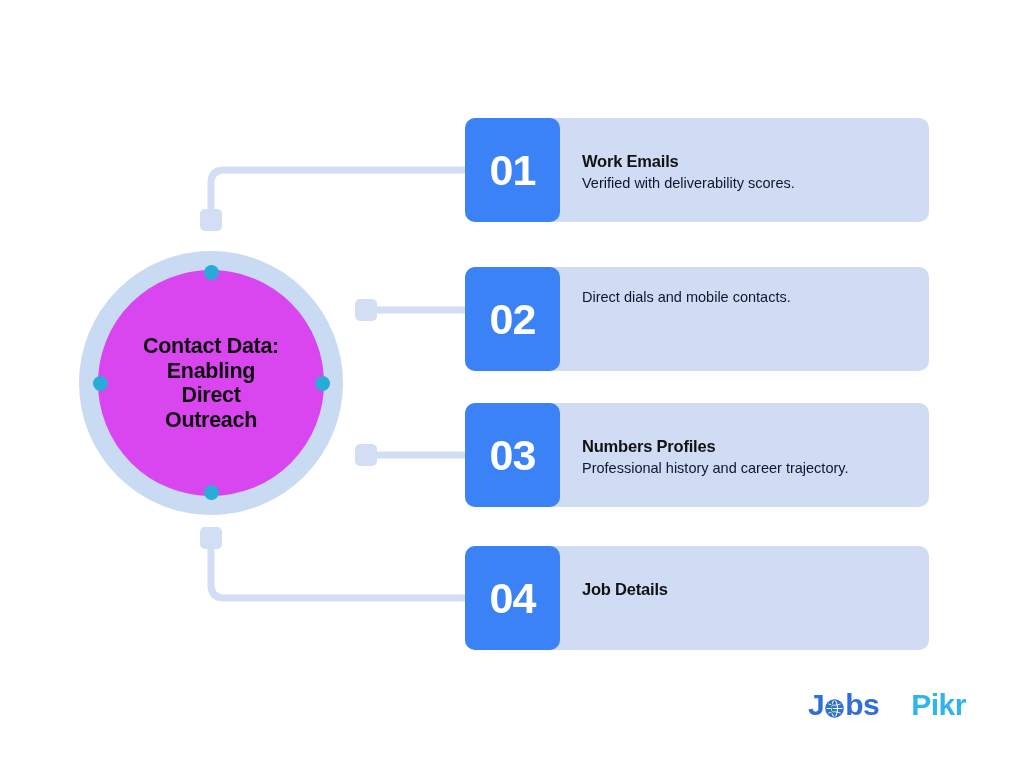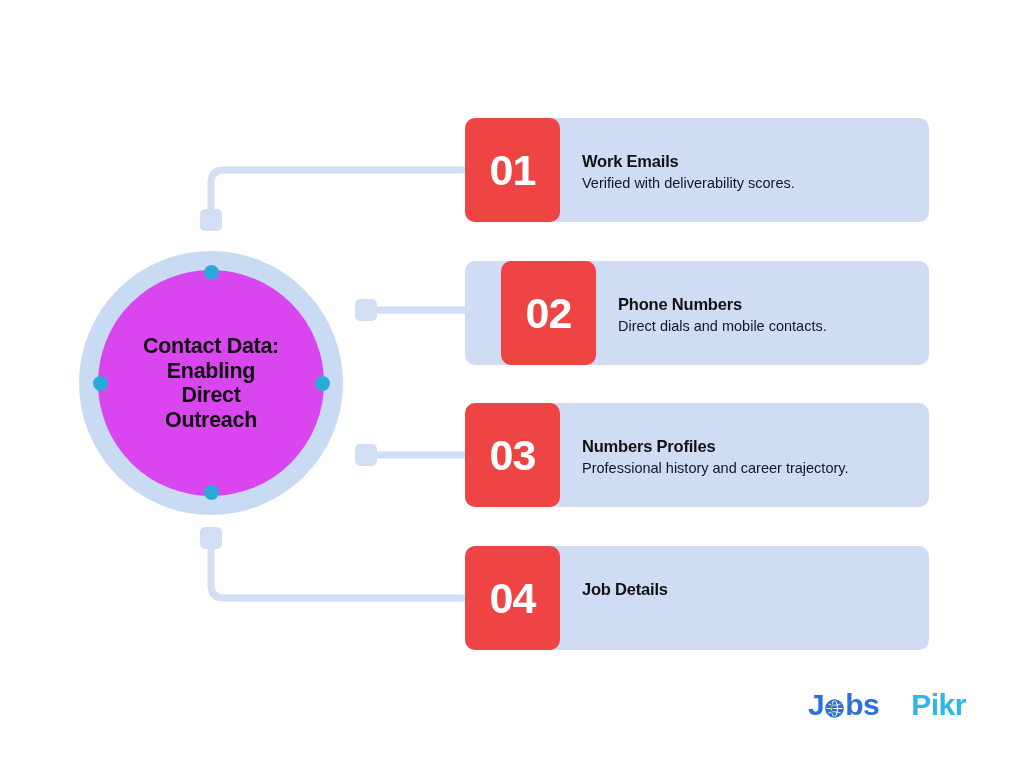--- a/index.html
+++ b/index.html
@@ -83,29 +83,29 @@
     left: 465px;
     width: 464px;
     height: 104px;
     background: #cfdcf4;
     border-radius: 10px;
     display: flex;
     align-items: stretch;
     box-sizing: border-box;
   }
   .card.c1 { top: 118px; }
-  .card.c2 { top: 261px; padding-left: 36px; }
+  .card.c2 { top: 267px; }
   .card.c3 { top: 403px; }
   .card.c4 { top: 546px; }
 
   .card-num {
     width: 95px;
     min-width: 95px;
     height: 104px;
-    background: #ef4444;
+    background: #3b82f6;
     border-radius: 10px;
     color: #ffffff;
     font-size: 43px;
     font-weight: bold;
     letter-spacing: -1px;
     display: flex;
     align-items: center;
     justify-content: center;
     box-sizing: border-box;
   }
@@ -192,21 +192,20 @@
     <div class="card-num">01</div>
     <div class="card-body">
       <p class="card-title">Work Emails</p>
       <p class="card-desc">Verified with deliverability scores.</p>
     </div>
   </div>
 
   <div class="card c2">
     <div class="card-num">02</div>
     <div class="card-body">
-      <p class="card-title">Phone Numbers</p>
       <p class="card-desc">Direct dials and mobile contacts.</p>
     </div>
   </div>
 
   <div class="card c3">
     <div class="card-num">03</div>
     <div class="card-body">
       <p class="card-title">Numbers Profiles</p>
       <p class="card-desc" style="max-width:270px;">Professional history and career trajectory.</p>
     </div>

